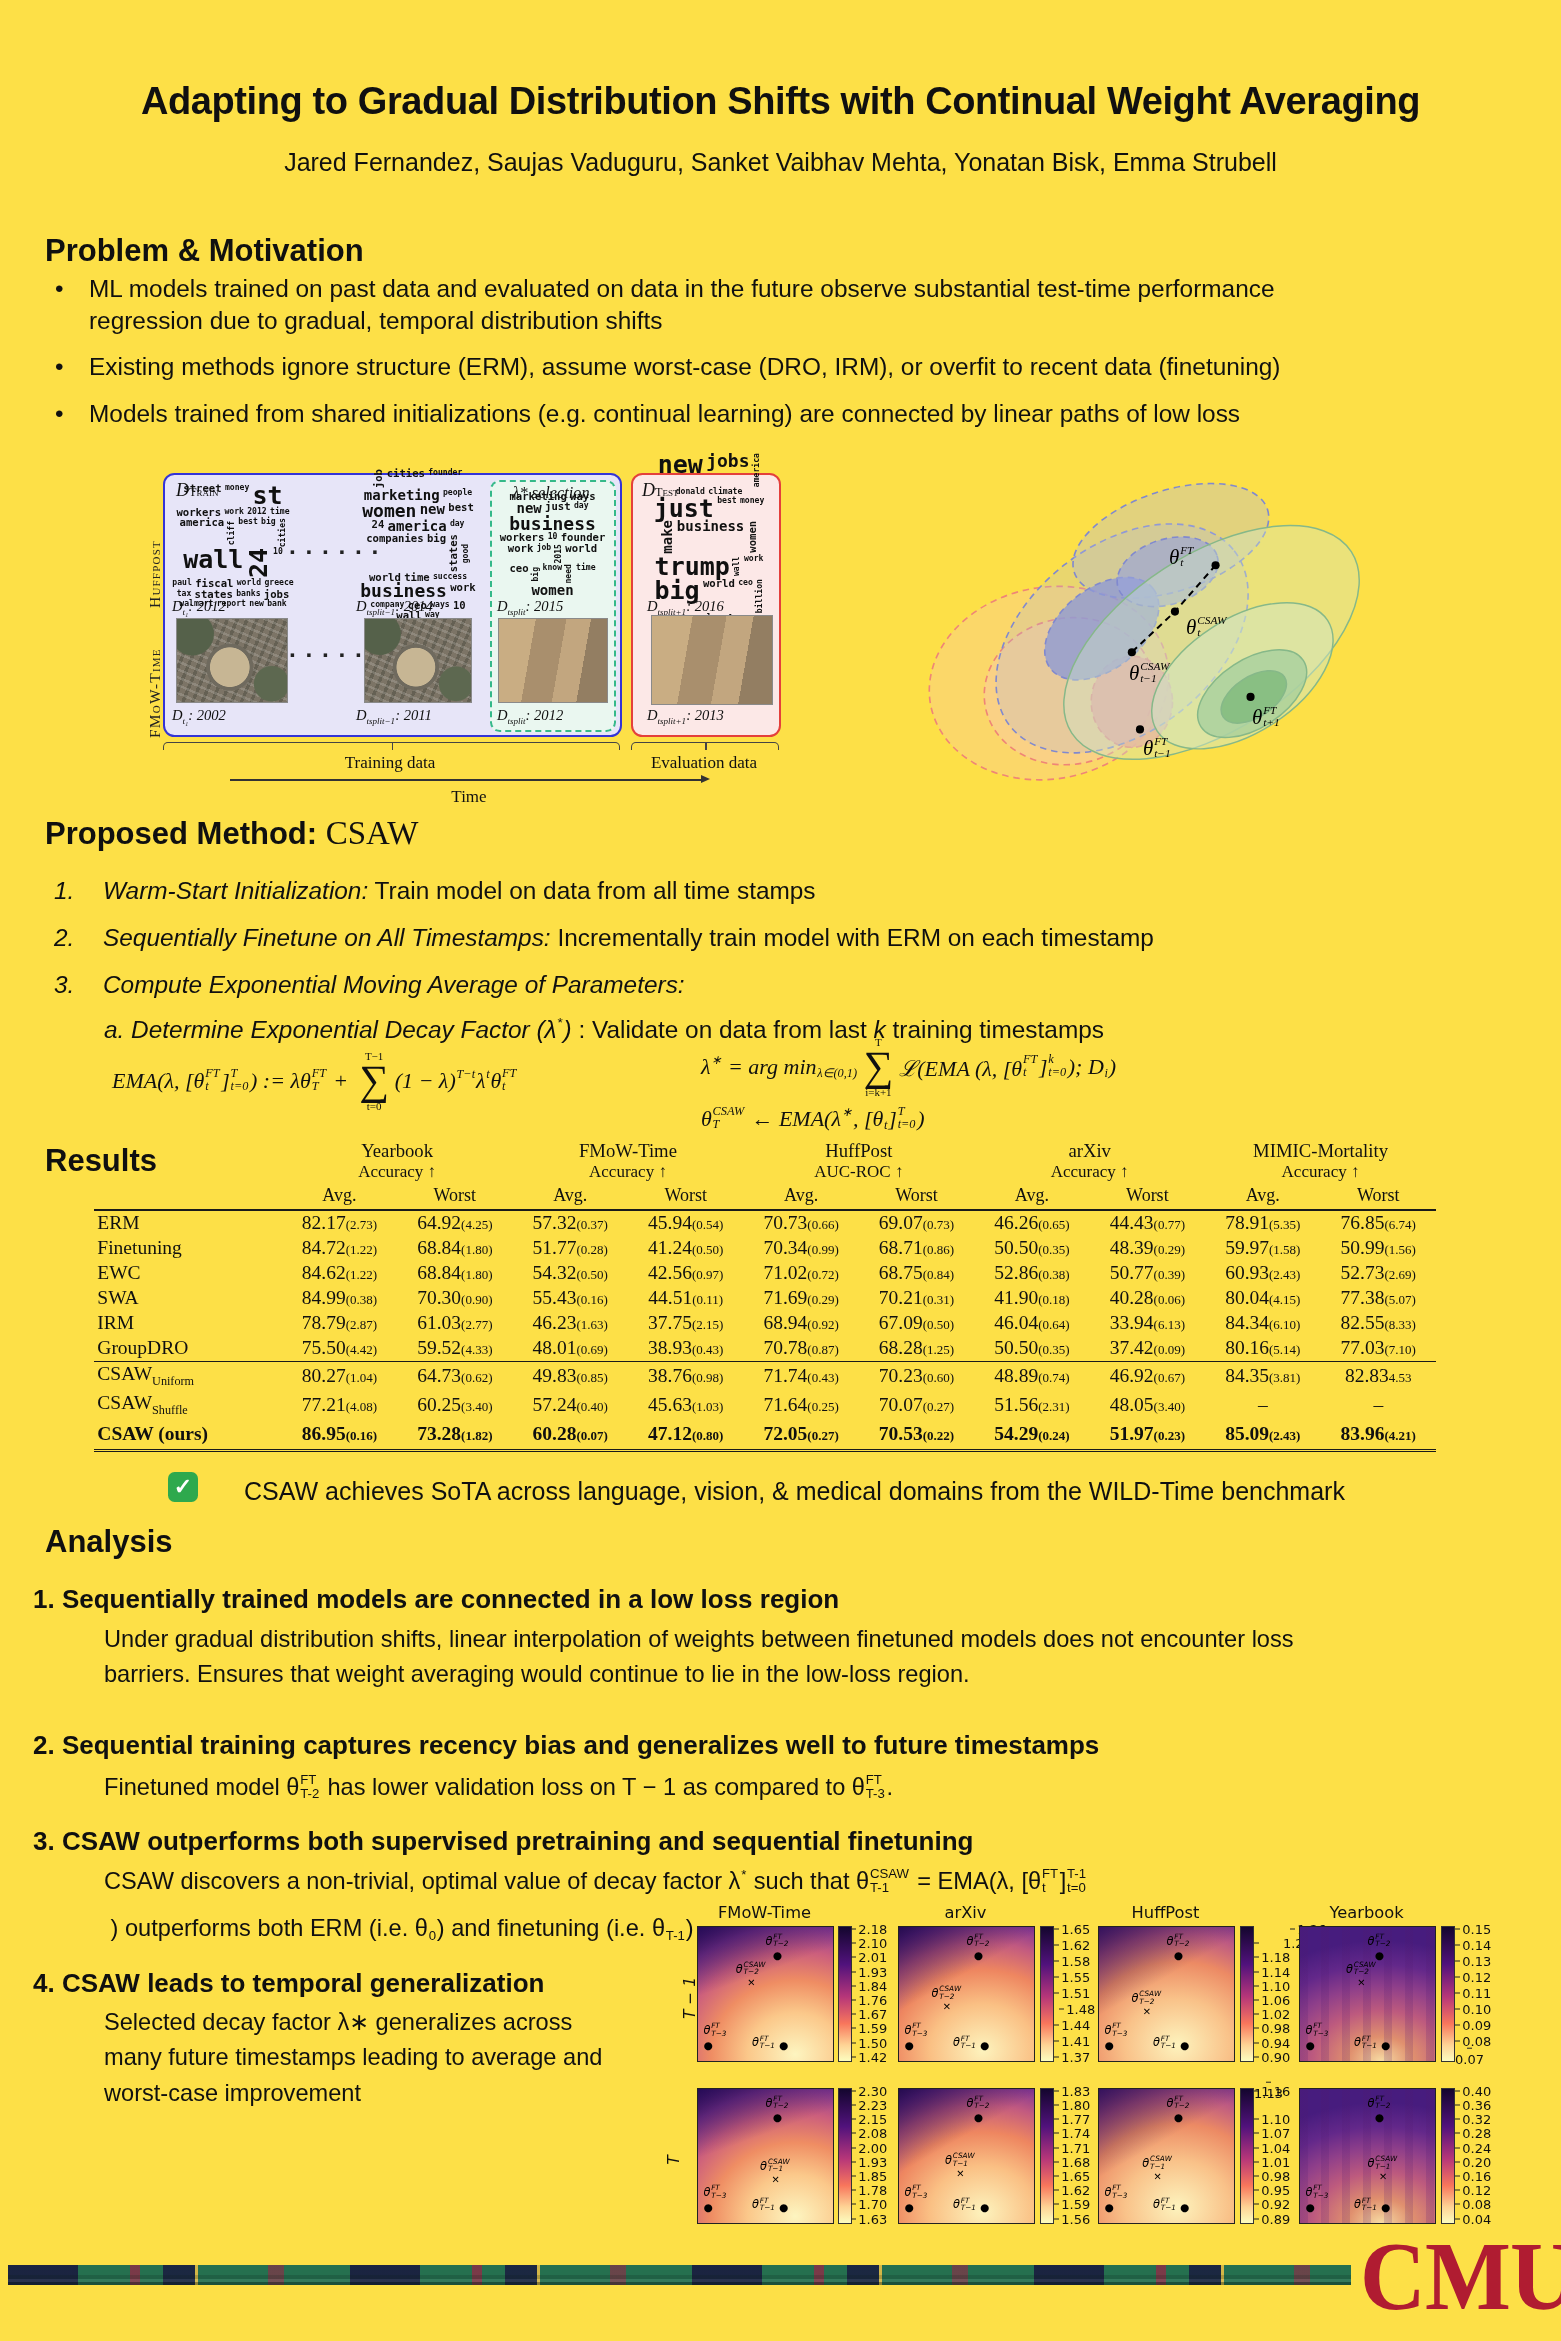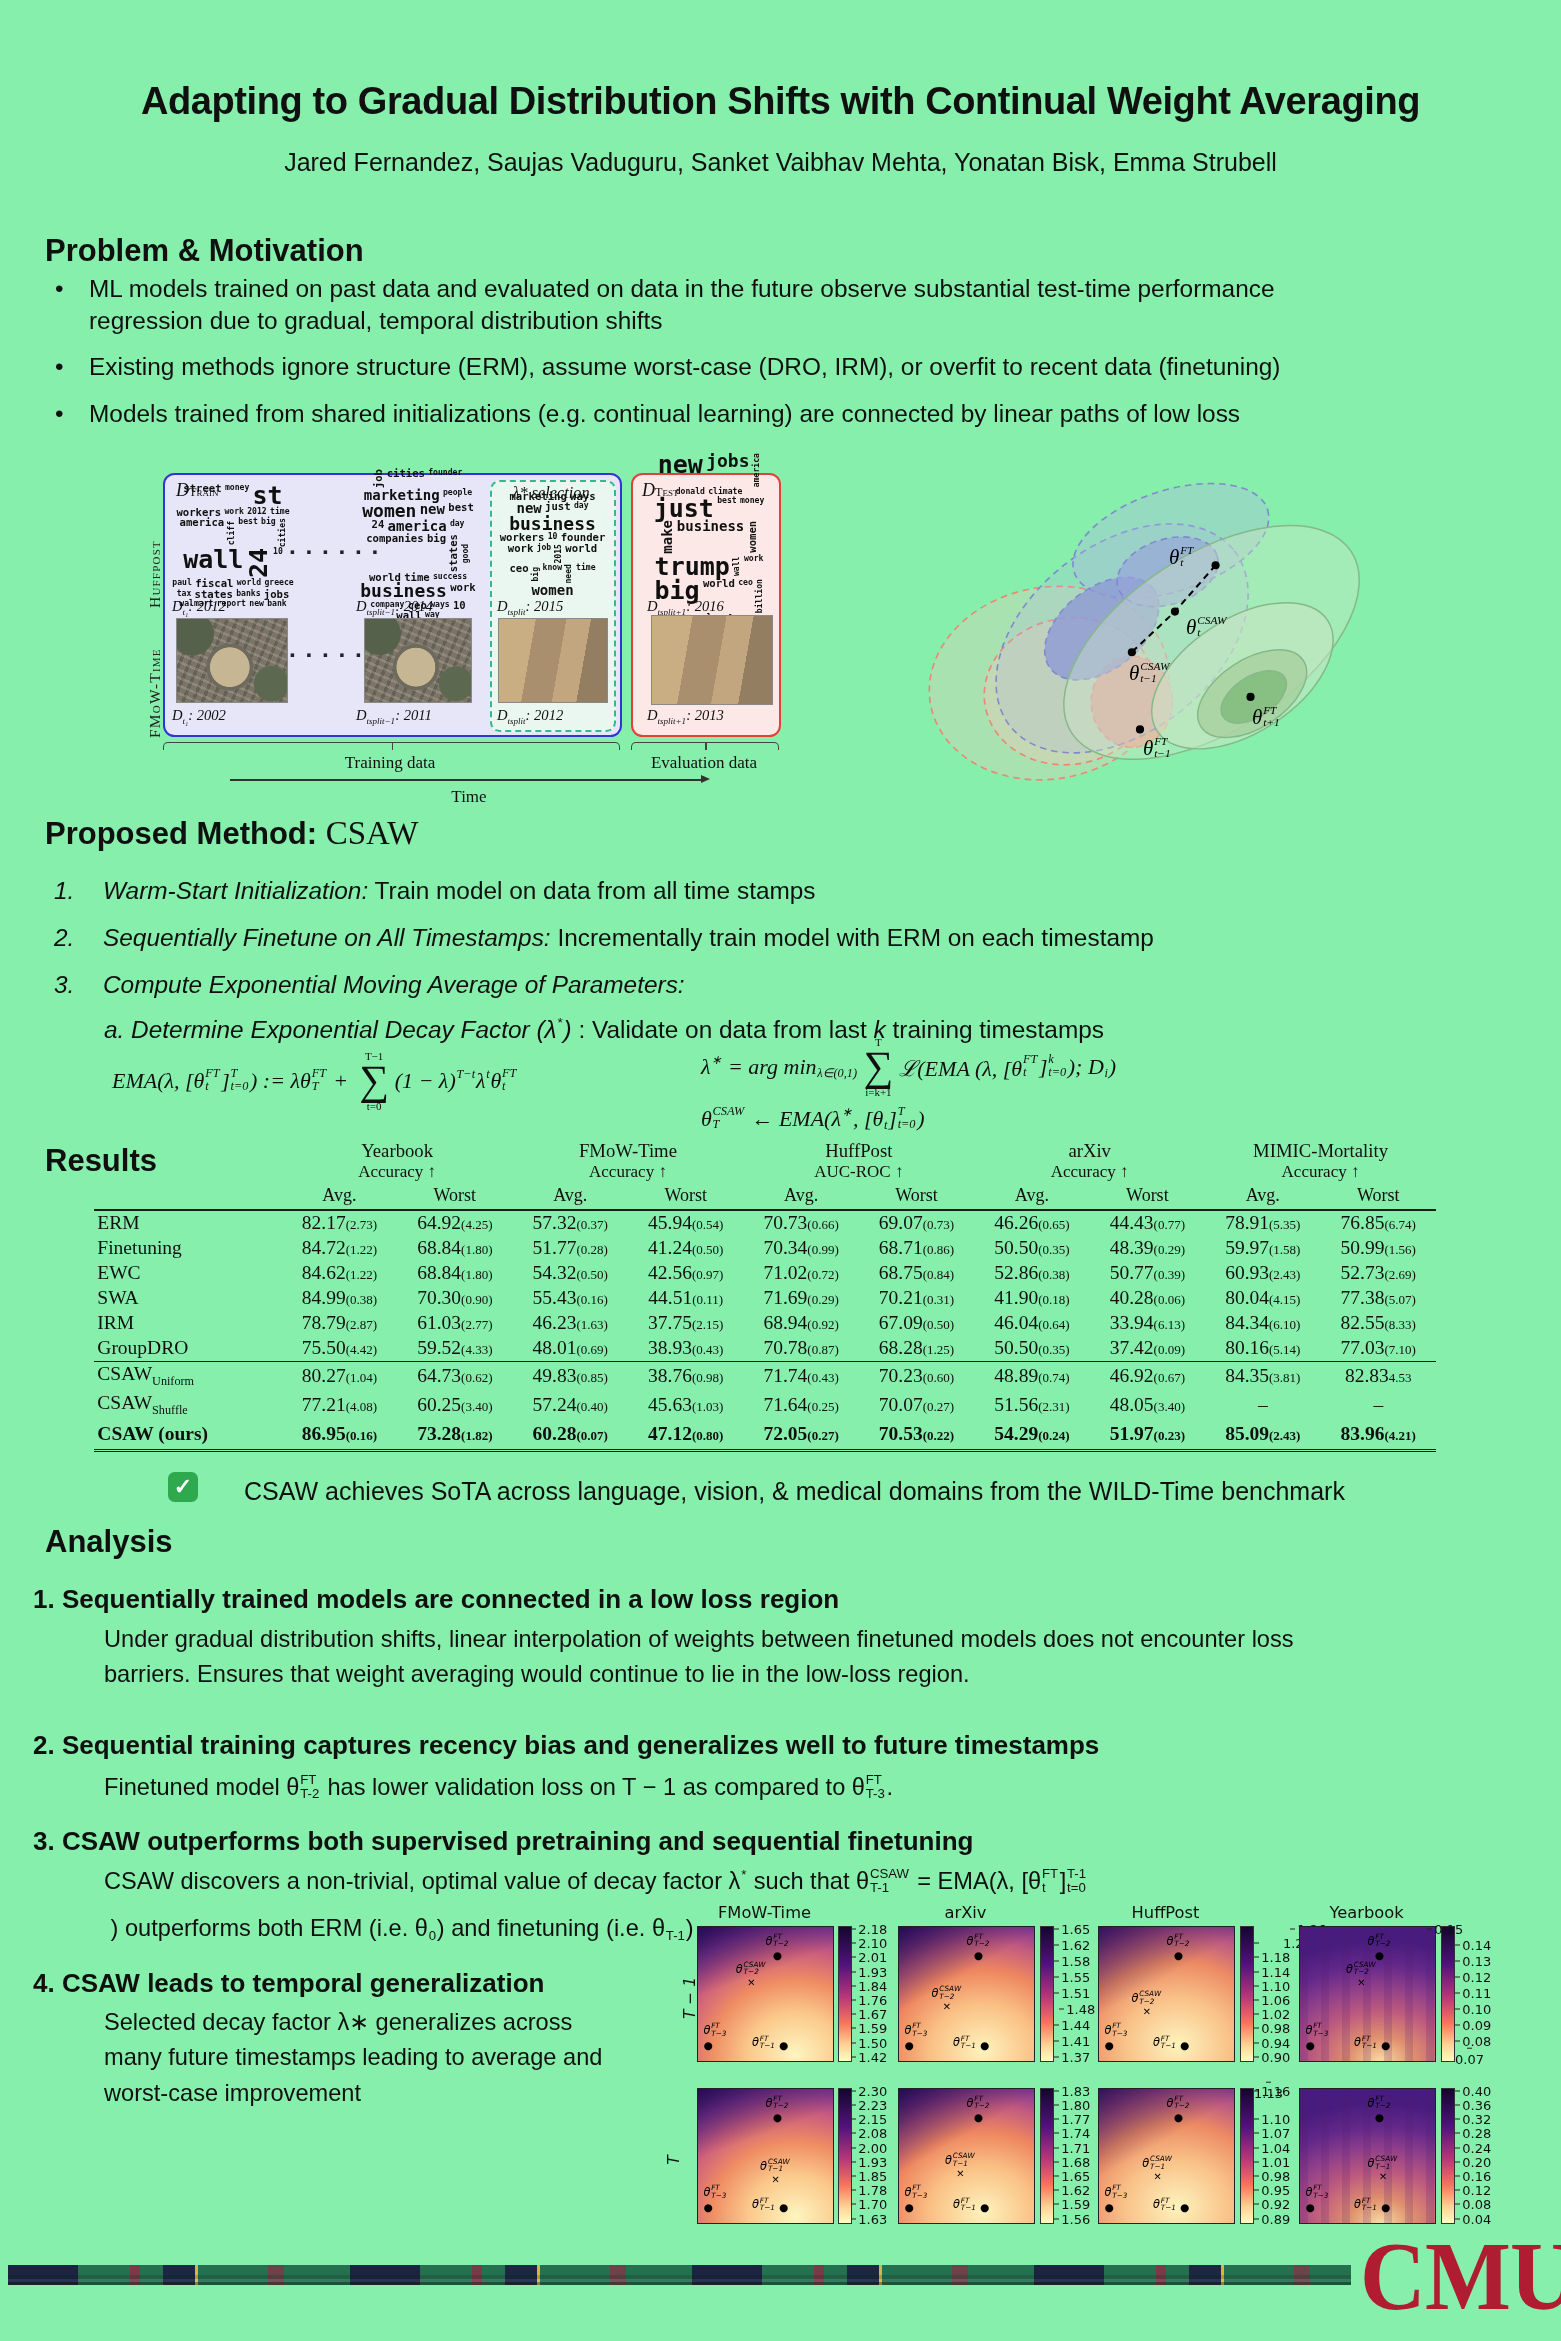--- a/index.html
+++ b/index.html
@@ -1,16 +1,16 @@
 <!DOCTYPE html>
 <html style="font-size:13px"><head>
 <meta charset="utf-8">
 <style>
   html,body{margin:0;padding:0;background:#fff;}
-  .page{position:relative;width:1561px;height:2342px;background:#86efac;overflow:hidden;
+  .page{position:relative;width:1561px;height:2342px;background:#fde047;overflow:hidden;
         font-family:"Liberation Sans",sans-serif;color:#101010;}
   .abs{position:absolute;}
 
   
   .title{top:80px;left:0;width:100%;text-align:center;font-size:38px;font-weight:700;letter-spacing:-0.4px;}
   .authors{top:148px;left:0;width:100%;text-align:center;font-size:25px;}
   .h2{font-size:31px;font-weight:700;}
 
   
   .bullets{top:273px;left:47px;width:1285px;margin:0;padding:0;list-style:none;font-size:24.4px;line-height:1.32;}
@@ -904,21 +904,21 @@
         </div>
         <div class="ann l-row" style="left: 40%; top: 81%;">
           <span class="lab">θ<span class="st">
               <span class="sp">FT</span>
               <span class="sb">T−1</span>
             </span></span>
           <span class="mark-dot">●</span>
         </div>
       </div>
       <div class="cbar" style="left: 766px; top: 23px;"></div>
-      <div class="tick" style="left: 752px; top: 26px;">
+      <div class="tick" style="left: 780px; top: 26px;">
         <span class="dash"></span>
         <span>0.15</span>
       </div>
       <div class="tick" style="left: 780px; top: 42px;">
         <span class="dash"></span>
         <span>0.14</span>
       </div>
       <div class="tick" style="left: 780px; top: 58px;">
         <span class="dash"></span>
         <span>0.13</span>

